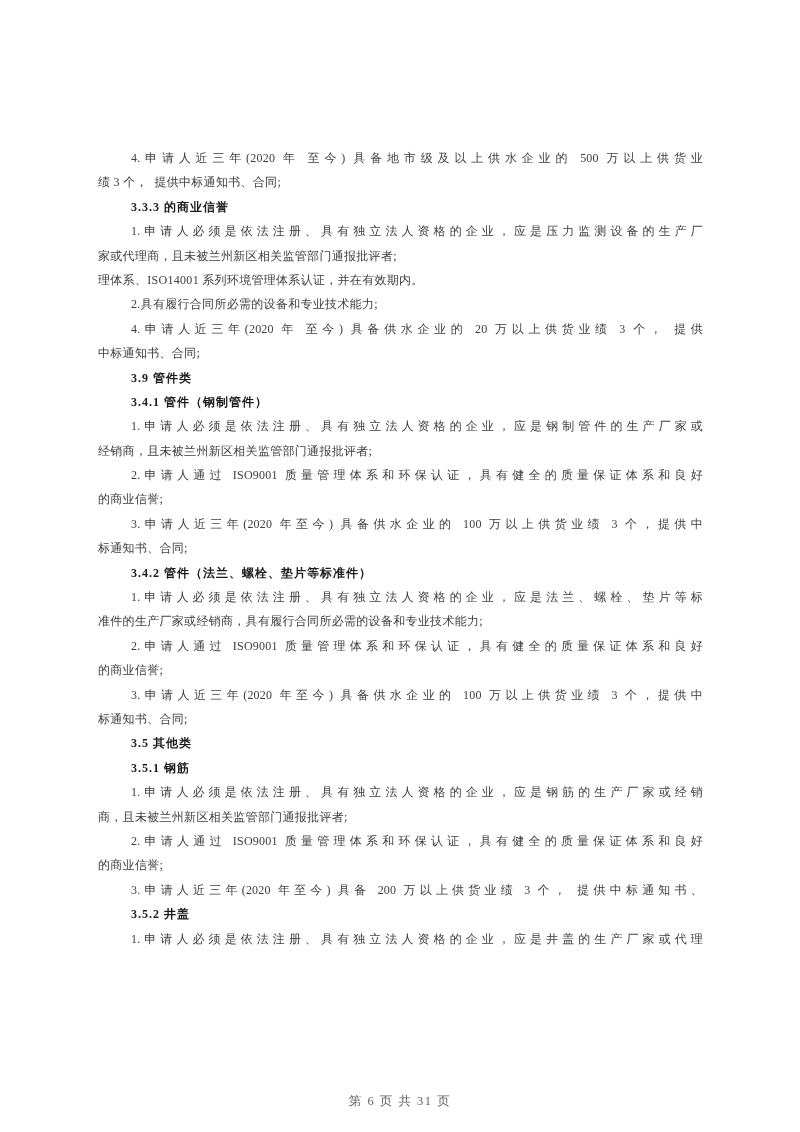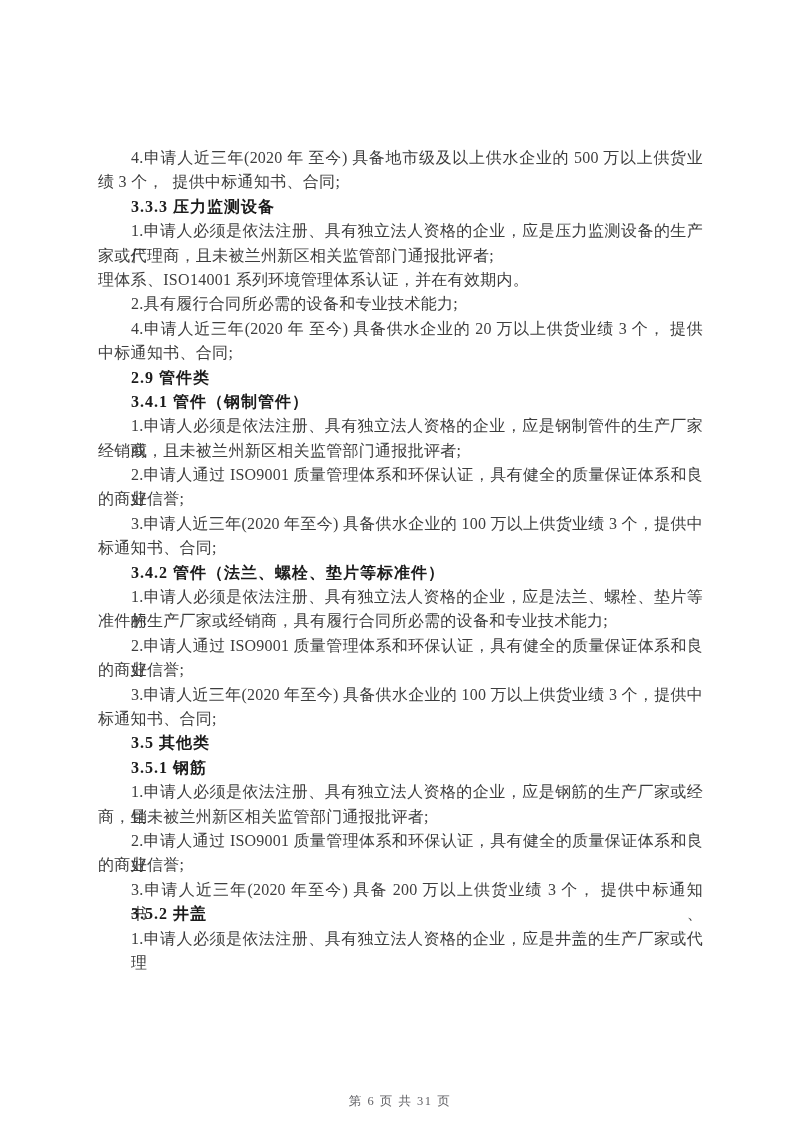--- a/index.html
+++ b/index.html
@@ -14,21 +14,21 @@
     background: #ffffff;
     overflow: hidden;
     font-family: "Liberation Serif", "DejaVu Serif", serif;
   }
   .content {
     position: absolute;
     left: 98px;
     top: 146px;
     width: 605px;
     color: #3d3d3d;
-    font-size: 16px;
+    font-size: 12px;
   }
   .line {
     height: 24.4px;
     line-height: 24.4px;
     white-space: pre;
     letter-spacing: 0.3px;
   }
   .line.indent {
     padding-left: 33px;
   }
@@ -57,28 +57,28 @@
     margin-top: 44px;
   }
 </style>
 </head>
 <body>
 
 <div class="page">
   <div class="content">
       <div class="line indent justify">4.申请人近三年(2020 年 至今) 具备地市级及以上供水企业的 500 万以上供货业</div>
       <div class="line">绩 3 个，  提供中标通知书、合同;</div>
-      <div class="line indent bold">3.3.3 压力监测设备</div>
+      <div class="line indent bold">3.3.3 的商业信誉</div>
       <div class="line indent justify">1.申请人必须是依法注册、具有独立法人资格的企业，应是压力监测设备的生产厂</div>
       <div class="line">家或代理商，且未被兰州新区相关监管部门通报批评者;</div>
       <div class="line">理体系、ISO14001 系列环境管理体系认证，并在有效期内。</div>
       <div class="line indent">2.具有履行合同所必需的设备和专业技术能力;</div>
       <div class="line indent justify">4.申请人近三年(2020 年 至今) 具备供水企业的 20 万以上供货业绩 3 个， 提供</div>
       <div class="line">中标通知书、合同;</div>
-      <div class="line indent bold">2.9 管件类</div>
+      <div class="line indent bold">3.9 管件类</div>
       <div class="line indent bold">3.4.1 管件（钢制管件）</div>
       <div class="line indent justify">1.申请人必须是依法注册、具有独立法人资格的企业，应是钢制管件的生产厂家或</div>
       <div class="line">经销商，且未被兰州新区相关监管部门通报批评者;</div>
       <div class="line indent justify">2.申请人通过 ISO9001 质量管理体系和环保认证，具有健全的质量保证体系和良好</div>
       <div class="line">的商业信誉;</div>
       <div class="line indent justify">3.申请人近三年(2020 年至今) 具备供水企业的 100 万以上供货业绩 3 个，提供中</div>
       <div class="line">标通知书、合同;</div>
       <div class="line indent bold">3.4.2 管件（法兰、螺栓、垫片等标准件）</div>
       <div class="line indent justify">1.申请人必须是依法注册、具有独立法人资格的企业，应是法兰、螺栓、垫片等标</div>
       <div class="line">准件的生产厂家或经销商，具有履行合同所必需的设备和专业技术能力;</div>

